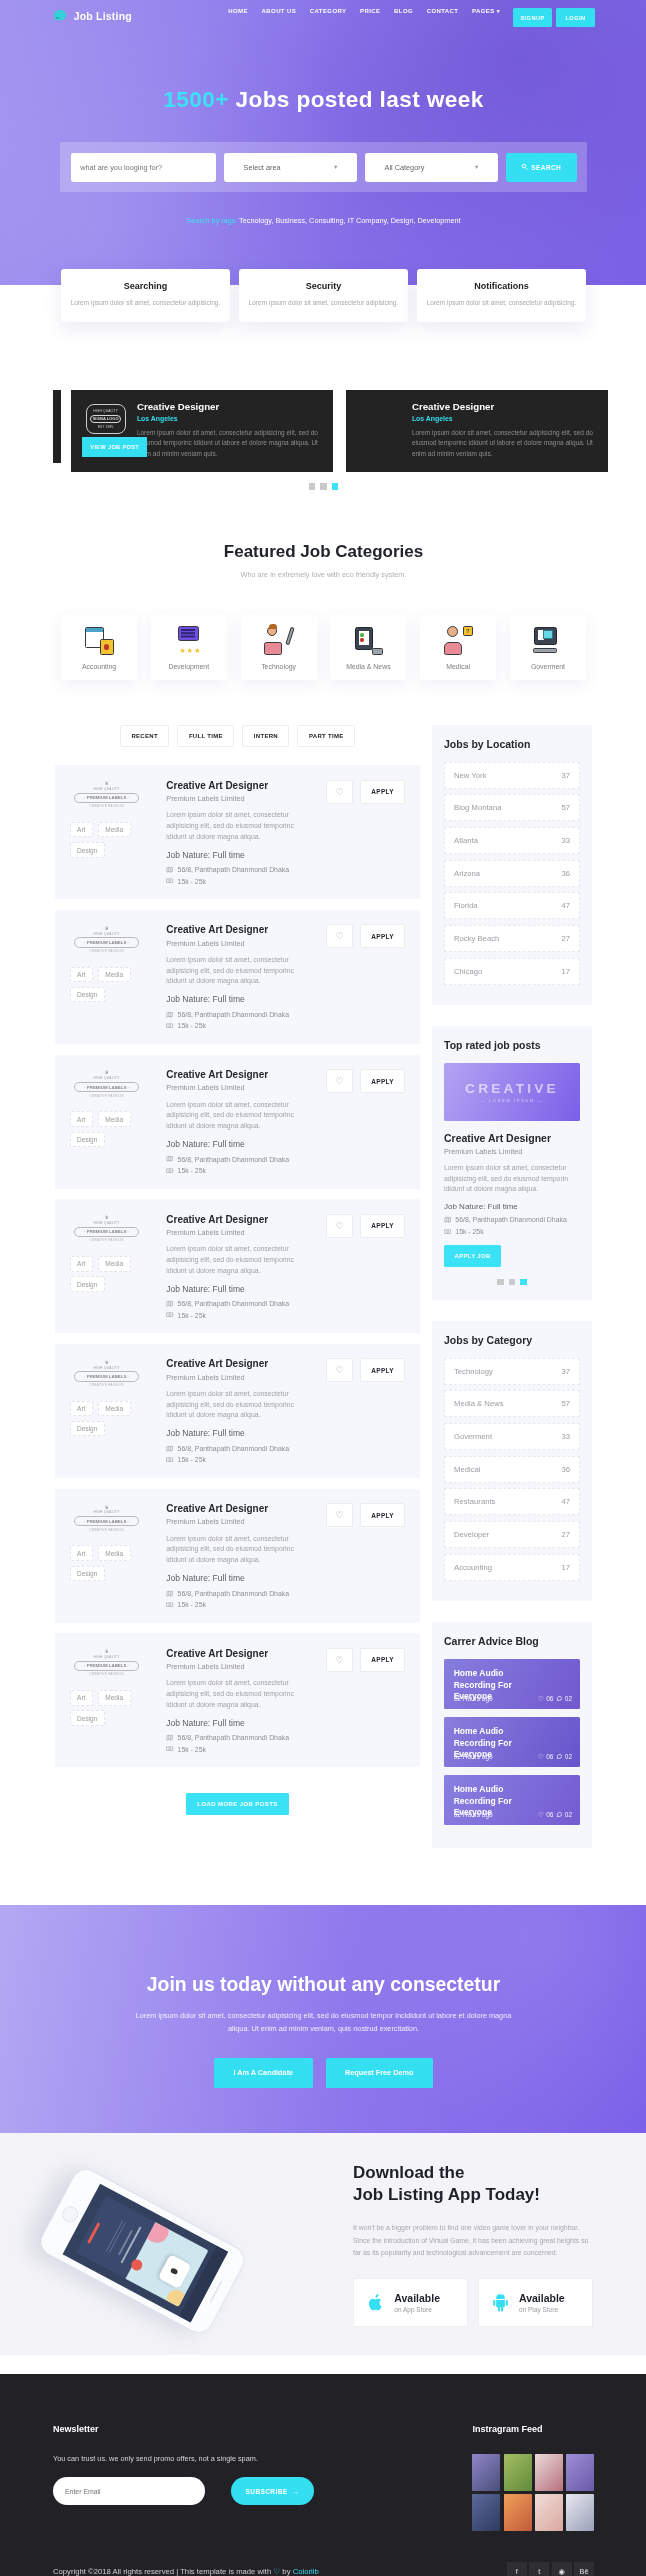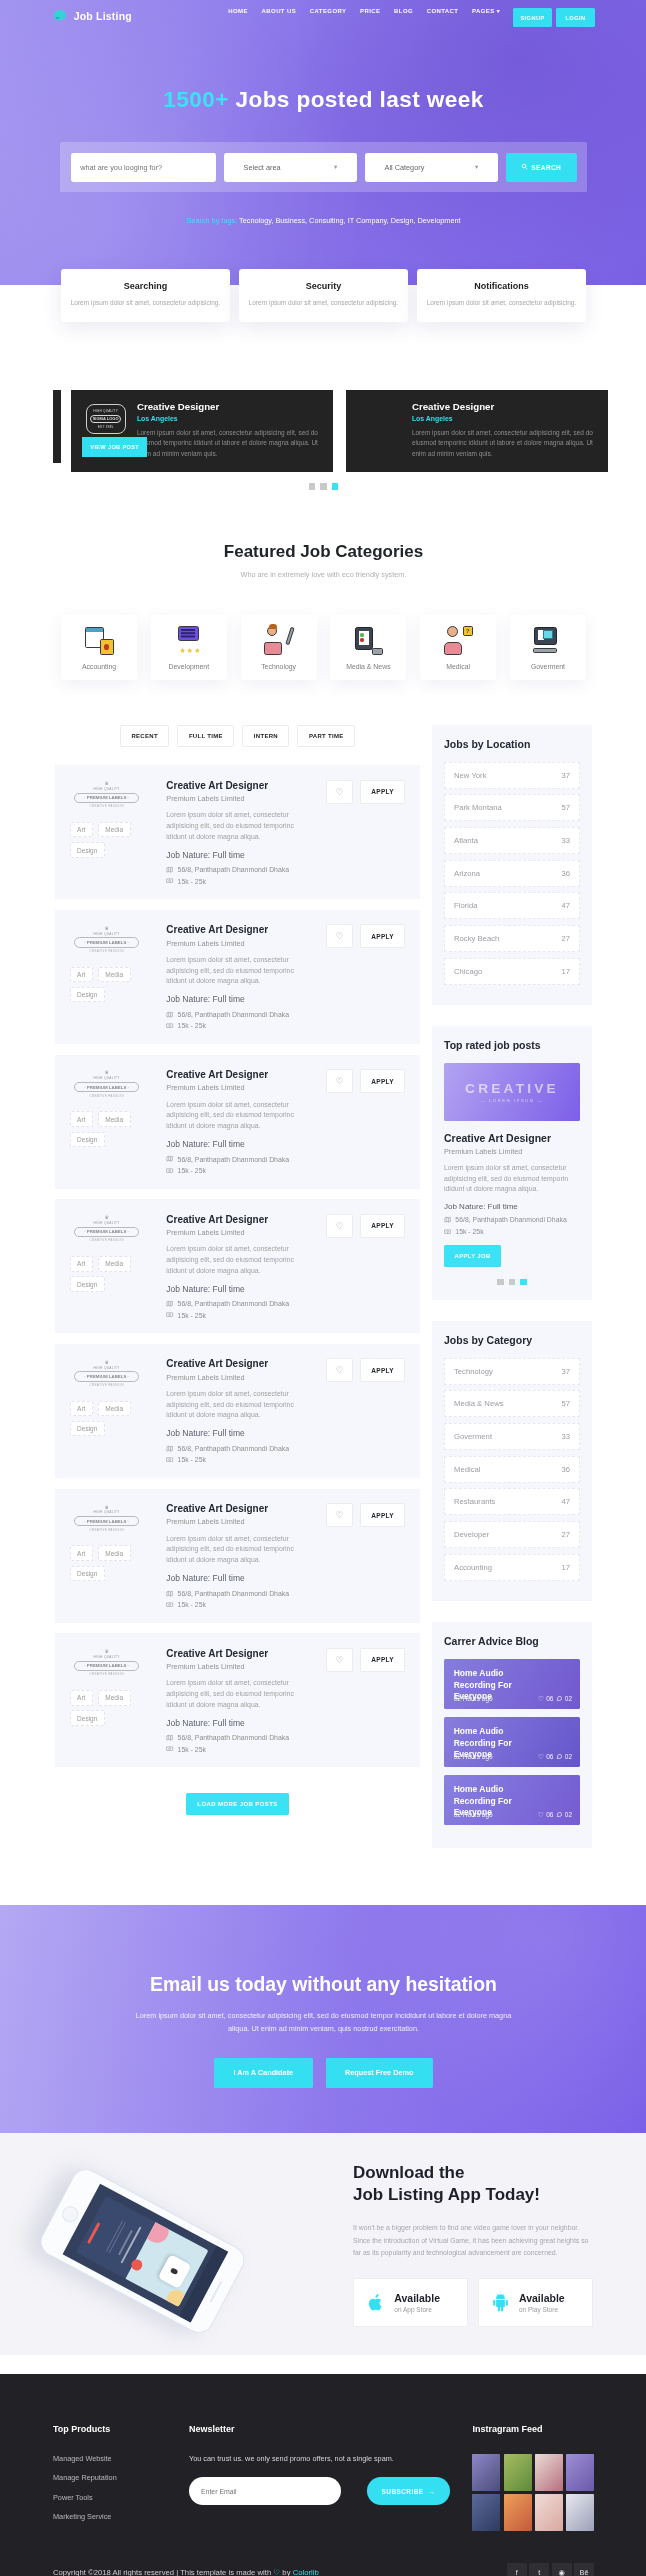--- a/index.html
+++ b/index.html
@@ -677,21 +677,21 @@
     <div class="col-right">
       <div class="panel">
         <h4>Jobs by Location</h4>
 
           <div class="srow">
             <span>New York</span>
             <span>37</span>
           </div>
 
           <div class="srow">
-            <span>Park Montana</span>
+            <span>Blog Montana</span>
             <span>57</span>
           </div>
 
           <div class="srow">
             <span>Atlanta</span>
             <span>33</span>
           </div>
 
           <div class="srow">
             <span>Arizona</span>
@@ -833,21 +833,21 @@
                 <span>02</span>
               </span>
             </div>
           </div>
 
       </div>
     </div>
   </div>
 
   <div class="cta">
-    <h2>Email us today without any hesitation</h2>
+    <h2>Join us today without any consectetur</h2>
     <p>Lorem ipsum dolor sit amet, consectetur adipisicing elit, sed do eiusmod tempor incididunt ut labore et dolore magna aliqua. Ut enim ad minim veniam, quis nostrud exercitation.</p>
     <div class="cta-btns">
       <button class="btn-cta">I Am A Candidate</button>
       <button class="btn-cta">Request Free Demo</button>
     </div>
   </div>
 
   <div class="download">
     <div class="phone">
       <div class="speaker"></div>
@@ -890,32 +890,20 @@
               <div class="s-main">Available</div>
               <div class="s-sub">on Play Store</div>
             </div>
         </div>
       </div>
     </div>
   </div>
 
   <footer>
     <div class="fcols">
-      <div class="fcol fcol-products">
-        <h4>Top Products</h4>
-
-          <span class="flink">Managed Website</span>
-
-          <span class="flink">Manage Reputation</span>
-
-          <span class="flink">Power Tools</span>
-
-          <span class="flink">Marketing Service</span>
-
-      </div>
       <div class="fcol fcol-news">
         <h4>Newsletter</h4>
         <p>You can trust us. we only send promo offers, not a single spam.</p>
         <div class="nform">
           <input type="text" placeholder="Enter Email" style="">
           <button class="btn-sub">
               <span>SUBSCRIBE</span>
               <span>→</span>
             </button>
         </div>

